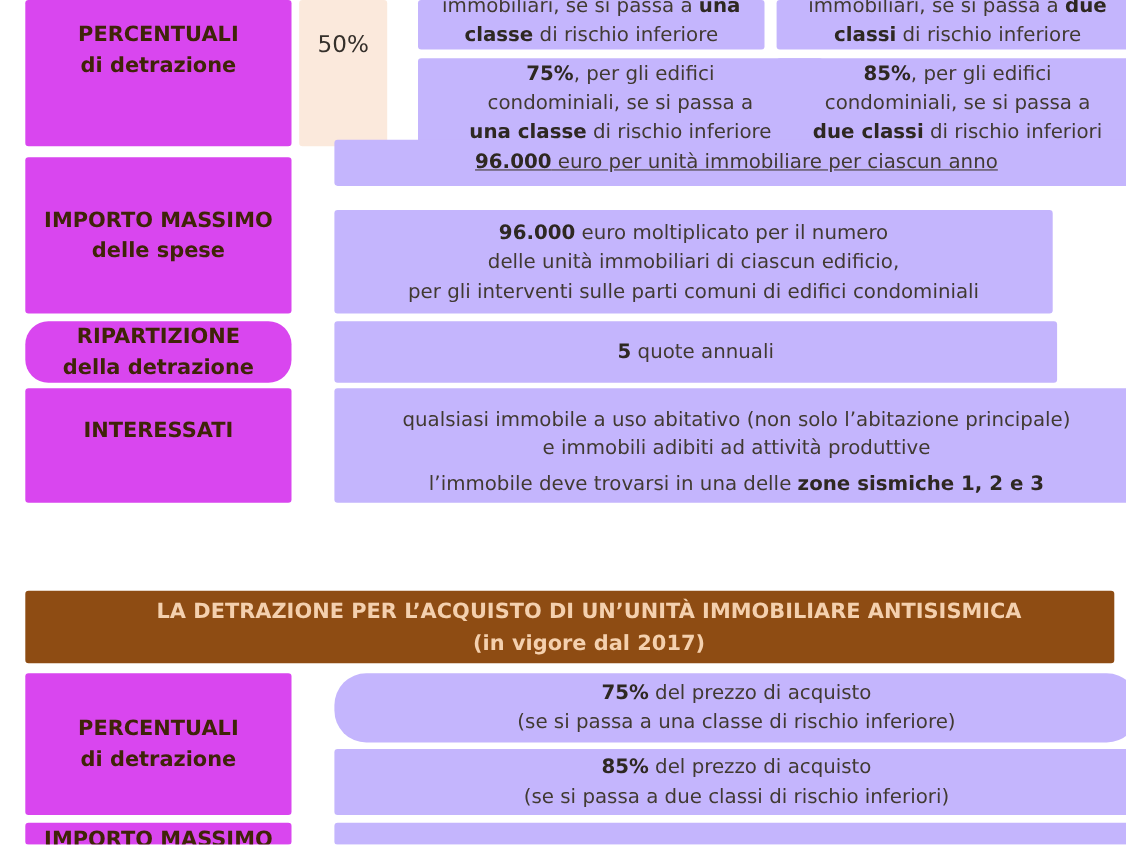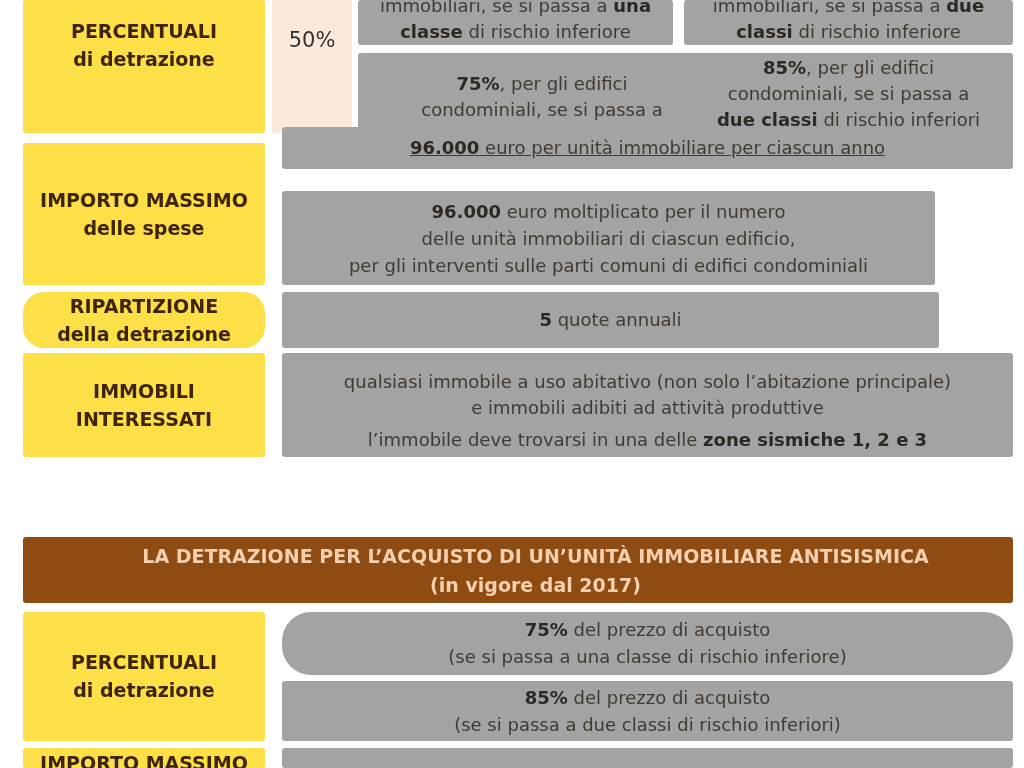--- a/index.html
+++ b/index.html
@@ -1,34 +1,34 @@
 <!DOCTYPE html>
 <html><head>
 <meta charset="utf-8">
 <style>
   html,body{margin:0;padding:0;background:#ffffff;}
   .canvas{
     position:relative;width:1024px;height:768px;overflow:hidden;
     background:#ffffff;font-family:"DejaVu Sans","Liberation Sans",sans-serif;
   }
   .cell{position:absolute;border-radius:3px;box-sizing:border-box;text-align:center;}
-  .hcell{background:#fde047;color:#3f2408;font-weight:bold;font-size:19px;}
-  .vcell{background:#a3a3a3;color:#413a32;font-size:18px;}
+  .hcell{background:#d946ef;color:#3f2408;font-weight:bold;font-size:19px;}
+  .vcell{background:#c4b5fd;color:#413a32;font-size:18px;margin-left:22px;}
   .ln{white-space:nowrap;}
   .b{font-weight:bold;color:#2e2822;}
   .hln{line-height:28px;white-space:nowrap;}
 
   
   #c-perc1{left:23px;top:0;width:242px;height:133px;padding-top:17px;}
   #c-rate{left:272px;top:0;width:80px;height:133px;background:#fbe9dc;color:#35302b;
           font-size:21px;font-weight:normal;padding-top:28px;}
   #c-a-left{left:358px;top:0;width:315px;height:45px;overflow:hidden;}
   #c-a-right{left:684px;top:0;width:329px;height:45px;overflow:hidden;}
   .rowA .lines{margin-top:-7px;line-height:26px;}
-  #c-b-left{left:358px;top:53px;width:368px;height:80px;padding-top:18px;line-height:26px;text-align:center;}
+  #c-b-left{left:358px;top:53px;width:368px;height:80px;padding-top:2px;line-height:26px;text-align:center;}
   #c-b-right{left:684px;top:53px;width:329px;height:80px;padding-top:2px;line-height:26px;}
 
   #c-imp-h{left:23px;top:143px;width:242px;height:142px;padding-top:43px;}
   #c-imp-1{left:282px;top:127px;width:731px;height:42px;padding-top:8px;line-height:26px;text-decoration:underline;}
   #c-imp-2{left:282px;top:191px;width:653px;height:94px;padding-top:7px;line-height:27px;}
 
   #c-rip-h{left:23px;top:292px;width:242px;height:56px;padding-top:0;border-radius:21px;}
   #c-rip-1{left:282px;top:292px;width:657px;height:56px;padding-top:15px;line-height:26px;text-align:center;}
 
   #c-imm-h{left:23px;top:353px;width:242px;height:104px;padding-top:24px;}
@@ -106,21 +106,20 @@
     <div id="c-rip-h" class="cell hcell">
       <div class="hln">RIPARTIZIONE</div>
       <div class="hln">della detrazione</div>
     </div>
 
     <div id="c-rip-1" class="cell vcell">
       <div class="ln"><span class="b">5</span><span> quote annuali</span></div>
     </div>
 
     <div id="c-imm-h" class="cell hcell">
-      <div class="hln">IMMOBILI</div>
       <div class="hln">INTERESSATI</div>
     </div>
 
     <div id="c-imm-1" class="cell vcell">
       <div class="p1">
         <div class="ln"><span>qualsiasi immobile a uso abitativo (non solo l’abitazione principale)</span></div>
         <div class="ln"><span>e immobili adibiti ad attività produttive</span></div>
       </div>
       <div class="p2">
         <div class="ln"><span>l’immobile deve trovarsi in una delle </span><span class="b">zone sismiche 1, 2 e 3</span></div>

